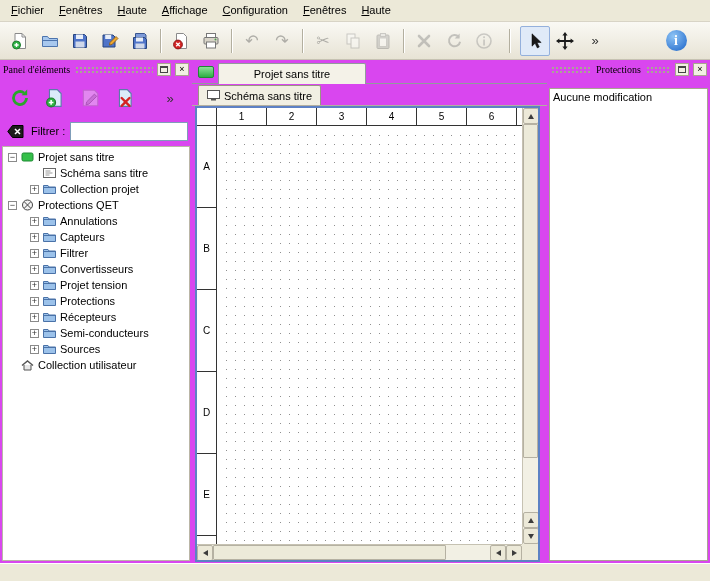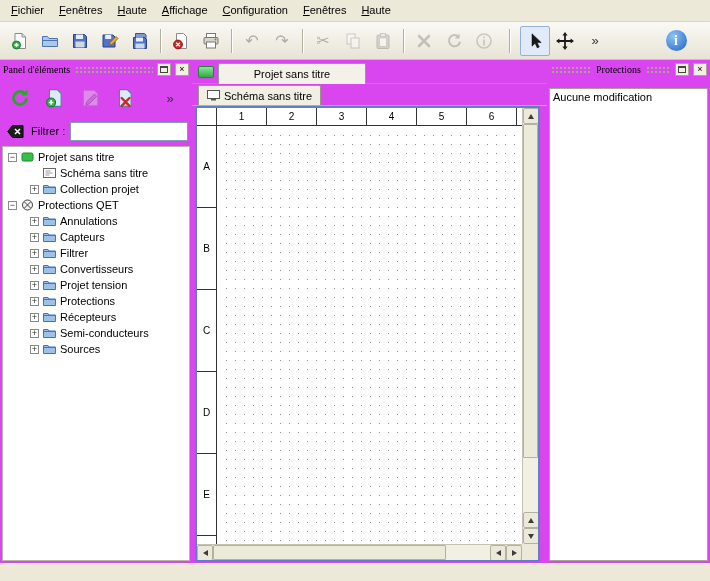--- a/index.html
+++ b/index.html
@@ -467,20 +467,30 @@
         <div class="tree-row lvl1">
           <span class="twisty">+</span>
           <span class="ticon">
               <svg width="13" height="12" viewBox="0 0 13 12">
                 <path d="M.5 2.5h4.5l1 1.5h6.5v6.5H.5z" fill="#9cc2ea" stroke="#4a72a8"></path>
                 <path d="M.5 4.5h12.5" stroke="#4a72a8"></path>
               </svg>
             </span>
           <span class="tlabel">Sources</span>
         </div>
+        <div class="tree-row lvl0">
+          <span class="tw-spacer"></span>
+          <span class="ticon">
+              <svg width="13" height="12" viewBox="0 0 13 12">
+                <path d="M1 6.5L6.5 2 12 6.5" fill="none" stroke="#555" stroke-width="1.4"></path>
+                <path d="M3 6v5h7V6" fill="#e8e8e8" stroke="#555"></path>
+              </svg>
+            </span>
+          <span class="tlabel">Collection utilisateur</span>
+        </div>
       </div>
     </div>
 
     <div class="center">
       <div class="tabbar">
         <span class="tab-corner-icon"></span>
         <span class="tab">Projet sans titre</span>
       </div>
       <div class="inner-tabbar">
         <span class="inner-tab">

